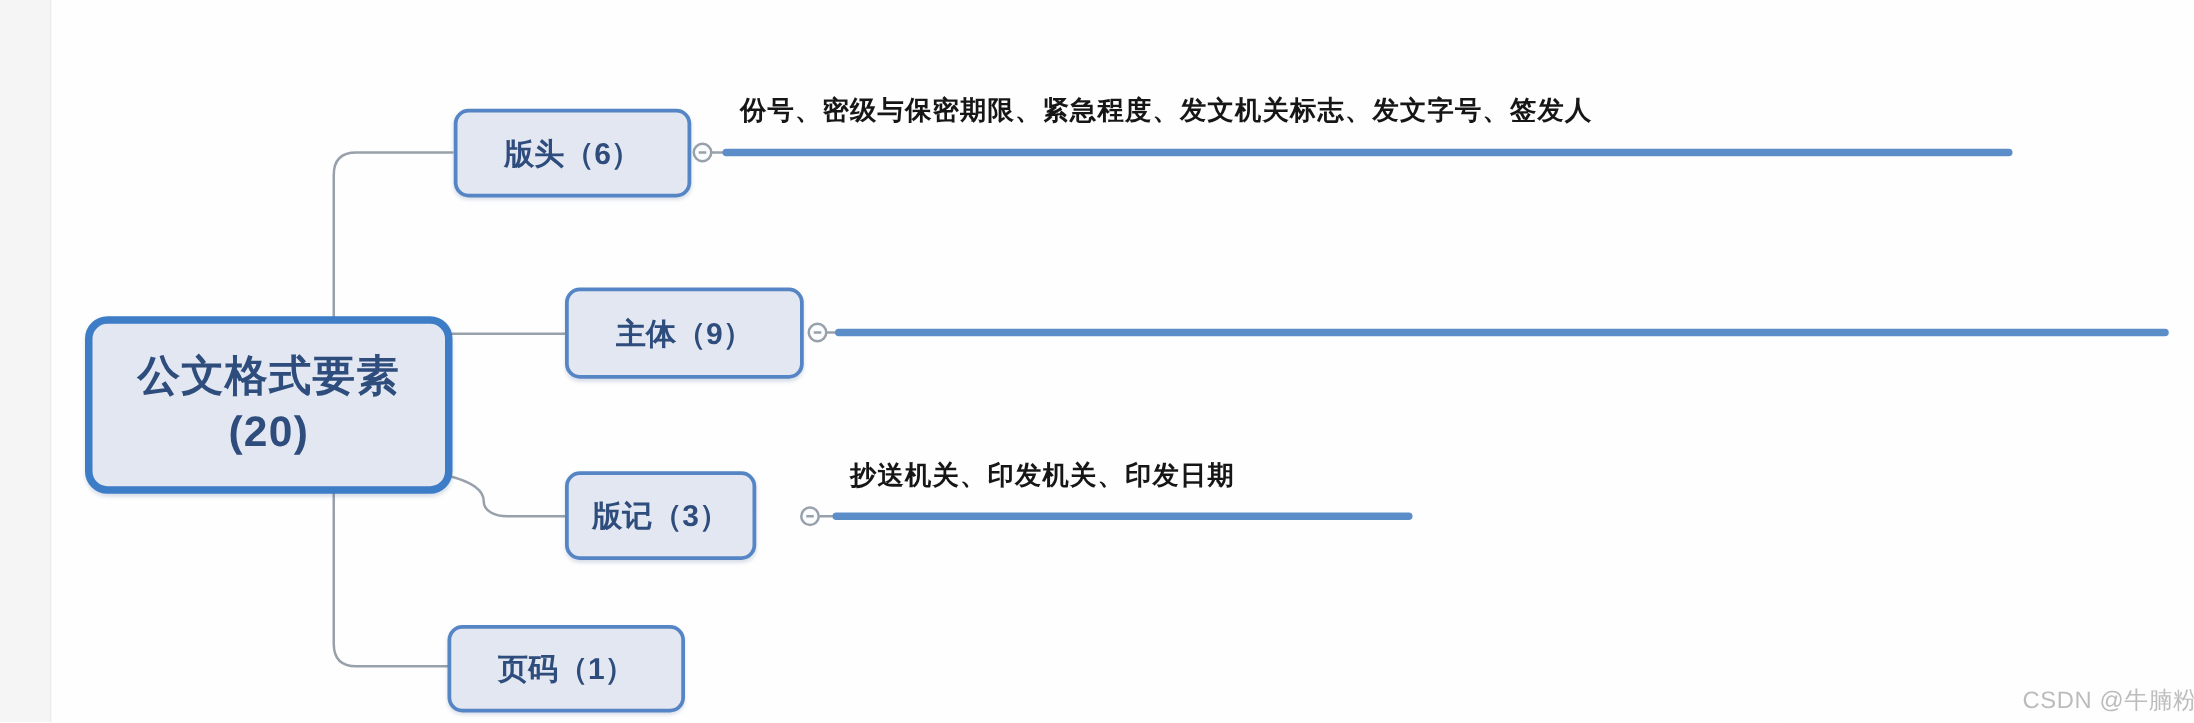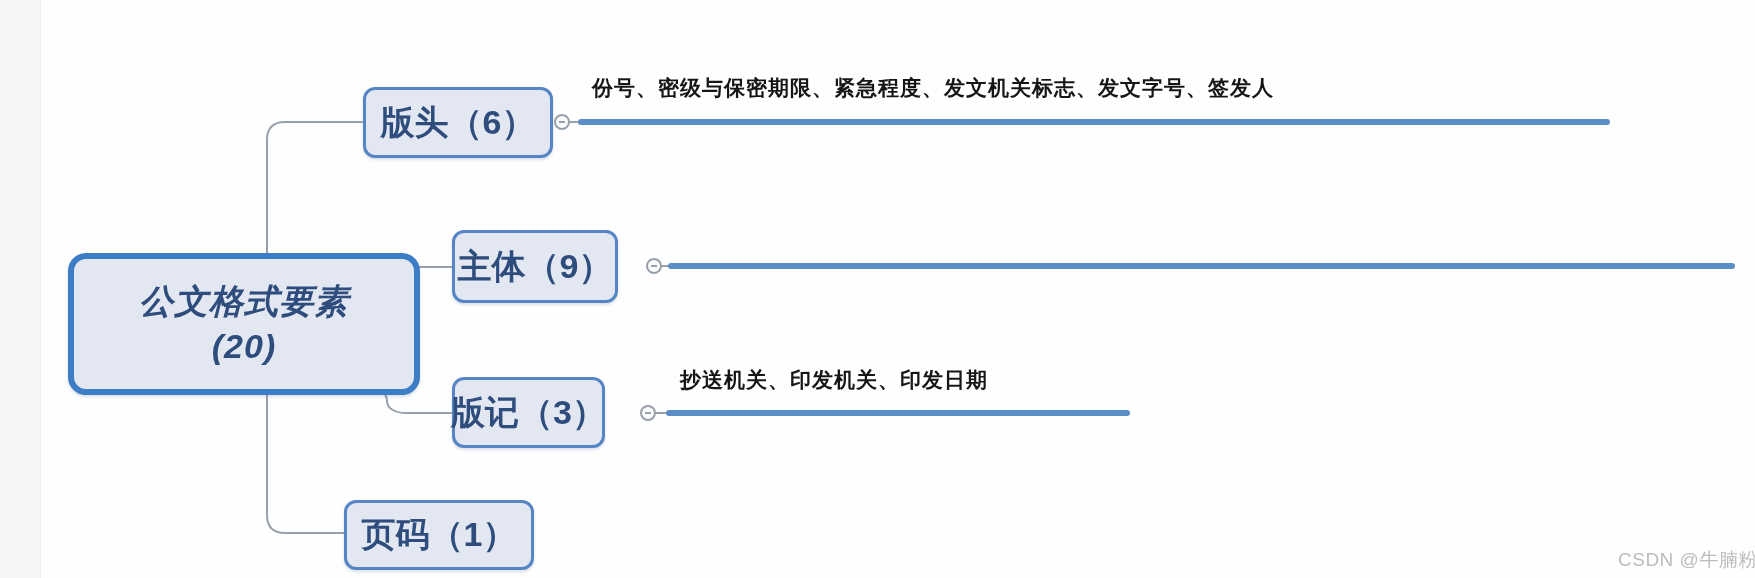--- a/index.html
+++ b/index.html
@@ -18,39 +18,38 @@
   svg.connectors{position:absolute;left:0;top:0;z-index:1;}
   .node{
     position:absolute;z-index:3;
     display:flex;flex-direction:column;align-items:center;justify-content:center;
     background:var(--node-fill);
     box-sizing:border-box;
     box-shadow:0 2px 3px rgba(60,90,140,0.18);
     text-align:center;
   }
   .node.root{
-    left:68px;top:253px;width:352px;height:142px;
+    left:68px;top:253px;width:294px;height:142px;
     border:6px solid var(--root-border);
     border-radius:18px;
-    font-style:italic;
   }
   .root-title,.root-count{
     font-size:34px;font-weight:700;color:var(--node-text);line-height:1.32;
     letter-spacing:1px;white-space:nowrap;
   }
   .node.child{
     border:3px solid var(--node-border);
     border-radius:12px;
-    font-size:34px;font-weight:700;color:var(--node-text);
+    font-size:24px;font-weight:700;color:var(--node-text);
     white-space:nowrap;
   }
   .node.b0{left:363px;top:87px;width:190px;height:71px;}
-  .node.b1{left:452px;top:230px;width:166px;height:73px;}
+  .node.b1{left:452px;top:230px;width:191px;height:73px;}
   .node.b2{left:452px;top:377px;width:153px;height:71px;}
-  .node.b3{left:344px;top:500px;width:190px;height:70px;}
+  .node.b3{left:358px;top:500px;width:190px;height:70px;}
   .handle{
     position:absolute;z-index:4;
     width:16px;height:16px;border-radius:50%;
     border:2px solid var(--connector);
     background:#fbfcfd;box-sizing:border-box;
   }
   .handle::after{
     content:"";position:absolute;left:3px;top:5px;width:6px;height:2px;
     background:var(--connector);
   }

